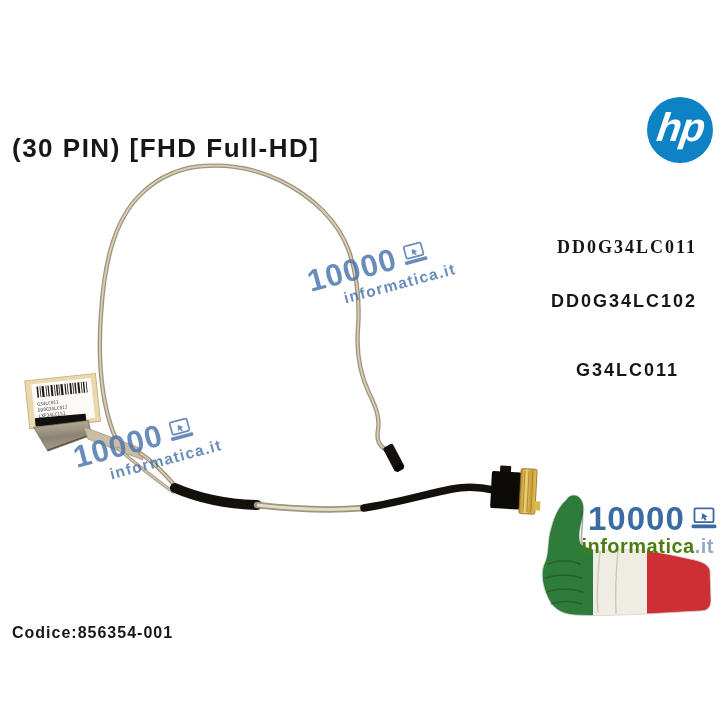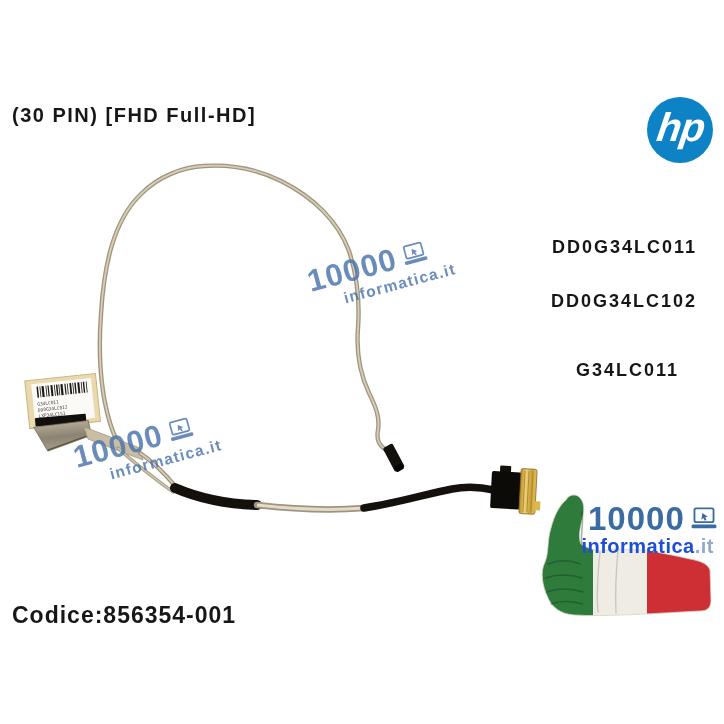--- a/index.html
+++ b/index.html
@@ -7,39 +7,39 @@
     width:724px;height:724px;
     background:#ffffff;
     font-family:"Liberation Sans", sans-serif;
     position:relative;
     overflow:hidden;
   }
   .stage{position:absolute;inset:0;width:724px;height:724px;}
 
   
   .spec-text{
-    position:absolute;left:12px;top:104px;
-    font-size:20px;font-weight:bold;color:#171717;
+    position:absolute;left:12px;top:133px;
+    font-size:26px;font-weight:bold;color:#171717;
     letter-spacing:1.5px;z-index:5;
   }
   .code-text{
-    position:absolute;left:12px;top:602px;
-    font-size:23px;font-weight:bold;color:#171717;
+    position:absolute;left:12px;top:624px;
+    font-size:16px;font-weight:bold;color:#171717;
     letter-spacing:1px;z-index:5;
   }
   .part-numbers{
     position:absolute;right:27px;top:0;width:240px;z-index:5;
     text-align:right;
   }
   .part-number{
     position:absolute;right:0;
     font-size:18px;font-weight:bold;color:#161616;
     letter-spacing:2px;white-space:nowrap;
   }
-  .pn-0{top:237px;}
+  .pn-0{top:237px;font-family:Liberation Serif, serif;}
   .pn-1{top:291px;}
   .pn-2{top:360px;right:18px;}
 
   
   .hp-logo{
     position:absolute;left:647px;top:97px;width:66px;height:66px;
     background:#0d83c6;border-radius:50%;z-index:5;
     display:flex;align-items:center;justify-content:center;
   }
   .hp-logo span{
@@ -67,21 +67,21 @@
   .seller-hand{position:absolute;left:0;top:0;}
   .seller-brand-row{
     position:absolute;left:50px;top:50px;display:flex;align-items:center;gap:6px;
     color:#3a6ba3;
   }
   .seller-number{font-size:33px;font-weight:bold;letter-spacing:1px;line-height:1;}
   .seller-domain{
     position:absolute;right:10px;top:83px;white-space:nowrap;
     font-size:20px;font-weight:bold;letter-spacing:0.5px;
   }
-  .seller-name{color:#1d4ed8;text-align:right;}
+  .seller-name{color:#4d7c0f;text-align:right;}
   .seller-tld{color:#93abc9;margin-top:28px;}
 
   
   .photo-svg{position:absolute;inset:0;z-index:1;}
   .label-line{font-family:"DejaVu Sans Mono", monospace;}
 </style>
 </head>
 <body>
 
 <div class="stage">

